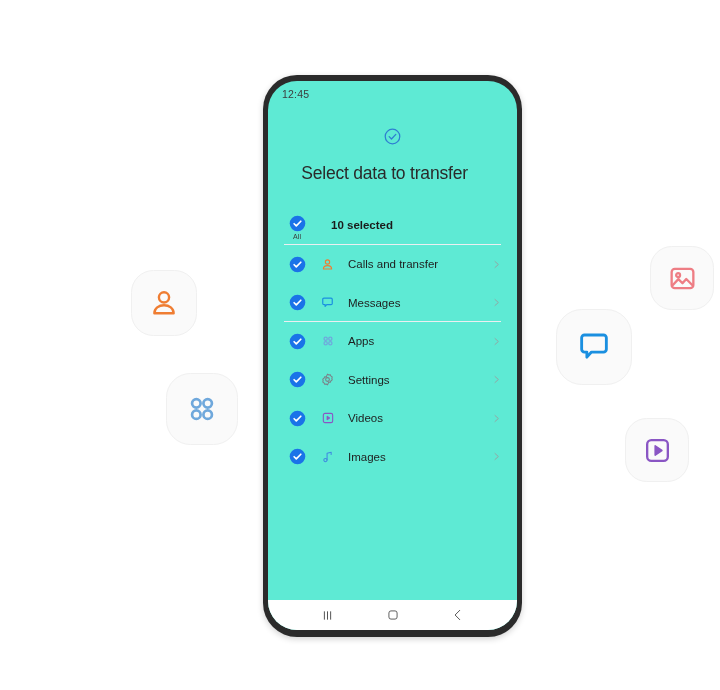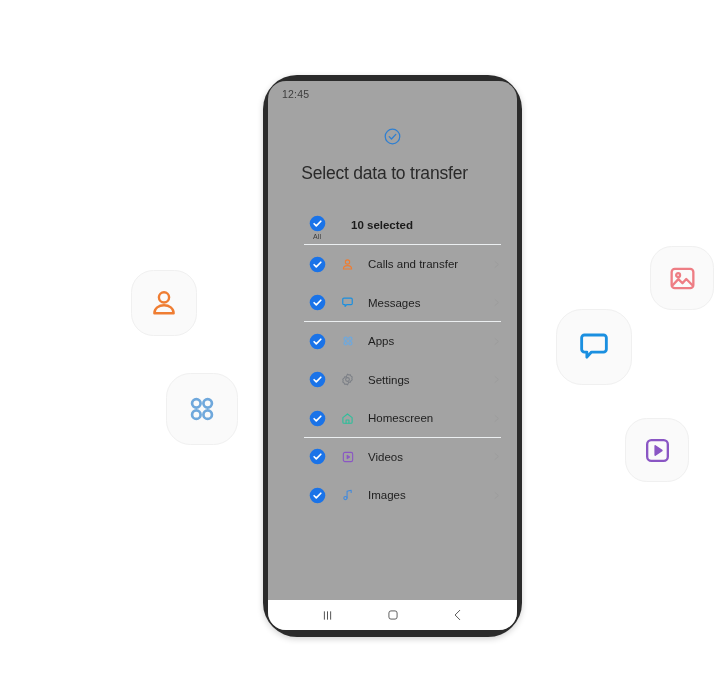--- a/index.html
+++ b/index.html
@@ -38,22 +38,22 @@
     height: 562px;
     background: #2b2b2b;
     border-radius: 34px;
     box-sizing: border-box;
     padding: 6px 5px 7px 5px;
     box-shadow: 0 2px 6px rgba(0,0,0,0.18);
   }
   .phone-inner {
     width: 100%;
     height: 100%;
-    background: #a3a3a3;
-    border-radius: 18px;
+    background: #5eead4;
+    border-radius: 29px;
     overflow: hidden;
     position: relative;
     display: flex;
     flex-direction: column;
   }
 
   .status-bar {
     height: 26px;
     flex: 0 0 26px;
     display: flex;
@@ -80,21 +80,20 @@
     color: #2a2a2a;
     letter-spacing: -0.2px;
   }
 
   .list-wrap {
     flex: 1 1 auto;
     padding: 0 16px 0 16px;
     box-sizing: border-box;
     margin-top: 22px;
     overflow: hidden;
-    margin-left: 20px;
   }
 
   
   .all-row {
     display: flex;
     align-items: center;
     height: 38px;
     border-bottom: 1px solid #eceff1;
   }
   .all-check {
@@ -337,40 +336,20 @@
           </svg>
         </div>
         <span class="row-label">Settings</span>
         <span class="row-chevron">
           <svg width="9" height="9" viewBox="0 0 24 24" fill="none" stroke="currentColor" stroke-width="2.2" stroke-linecap="round" stroke-linejoin="round">
               <path d="M8 4l9 8-9 8"></path>
             </svg>
         </span>
       </div>
 
-      <div class="row sep-after">
-        <div class="row-check">
-          <svg width="17" height="17" viewBox="0 0 24 24">
-            <circle cx="12" cy="12" r="11" fill="#1a73e8"></circle>
-            <path d="M7.2 12.3l3.1 3.1 6.4-6.6" fill="none" stroke="#fff" stroke-width="2.3" stroke-linecap="round" stroke-linejoin="round"></path>
-          </svg>
-        </div>
-        <div class="row-icon">
-          <svg width="15" height="15" viewBox="0 0 24 24" fill="none" stroke="#2fbf9b" stroke-width="1.8" stroke-linecap="round" stroke-linejoin="round">
-            <path d="M4.6 10.6L12 4.7l7.4 5.9v7.3a1.6 1.6 0 0 1-1.6 1.6H6.2a1.6 1.6 0 0 1-1.6-1.6z"></path>
-            <path d="M9.7 19.5v-5.1h4.6v5.1"></path>
-          </svg>
-        </div>
-        <span class="row-label">Homescreen</span>
-        <span class="row-chevron">
-          <svg width="9" height="9" viewBox="0 0 24 24" fill="none" stroke="currentColor" stroke-width="2.2" stroke-linecap="round" stroke-linejoin="round">
-              <path d="M8 4l9 8-9 8"></path>
-            </svg>
-        </span>
-      </div>
 
 
       <div class="row">
         <div class="row-check">
           <svg width="17" height="17" viewBox="0 0 24 24">
             <circle cx="12" cy="12" r="11" fill="#1a73e8"></circle>
             <path d="M7.2 12.3l3.1 3.1 6.4-6.6" fill="none" stroke="#fff" stroke-width="2.3" stroke-linecap="round" stroke-linejoin="round"></path>
           </svg>
         </div>
         <div class="row-icon">

